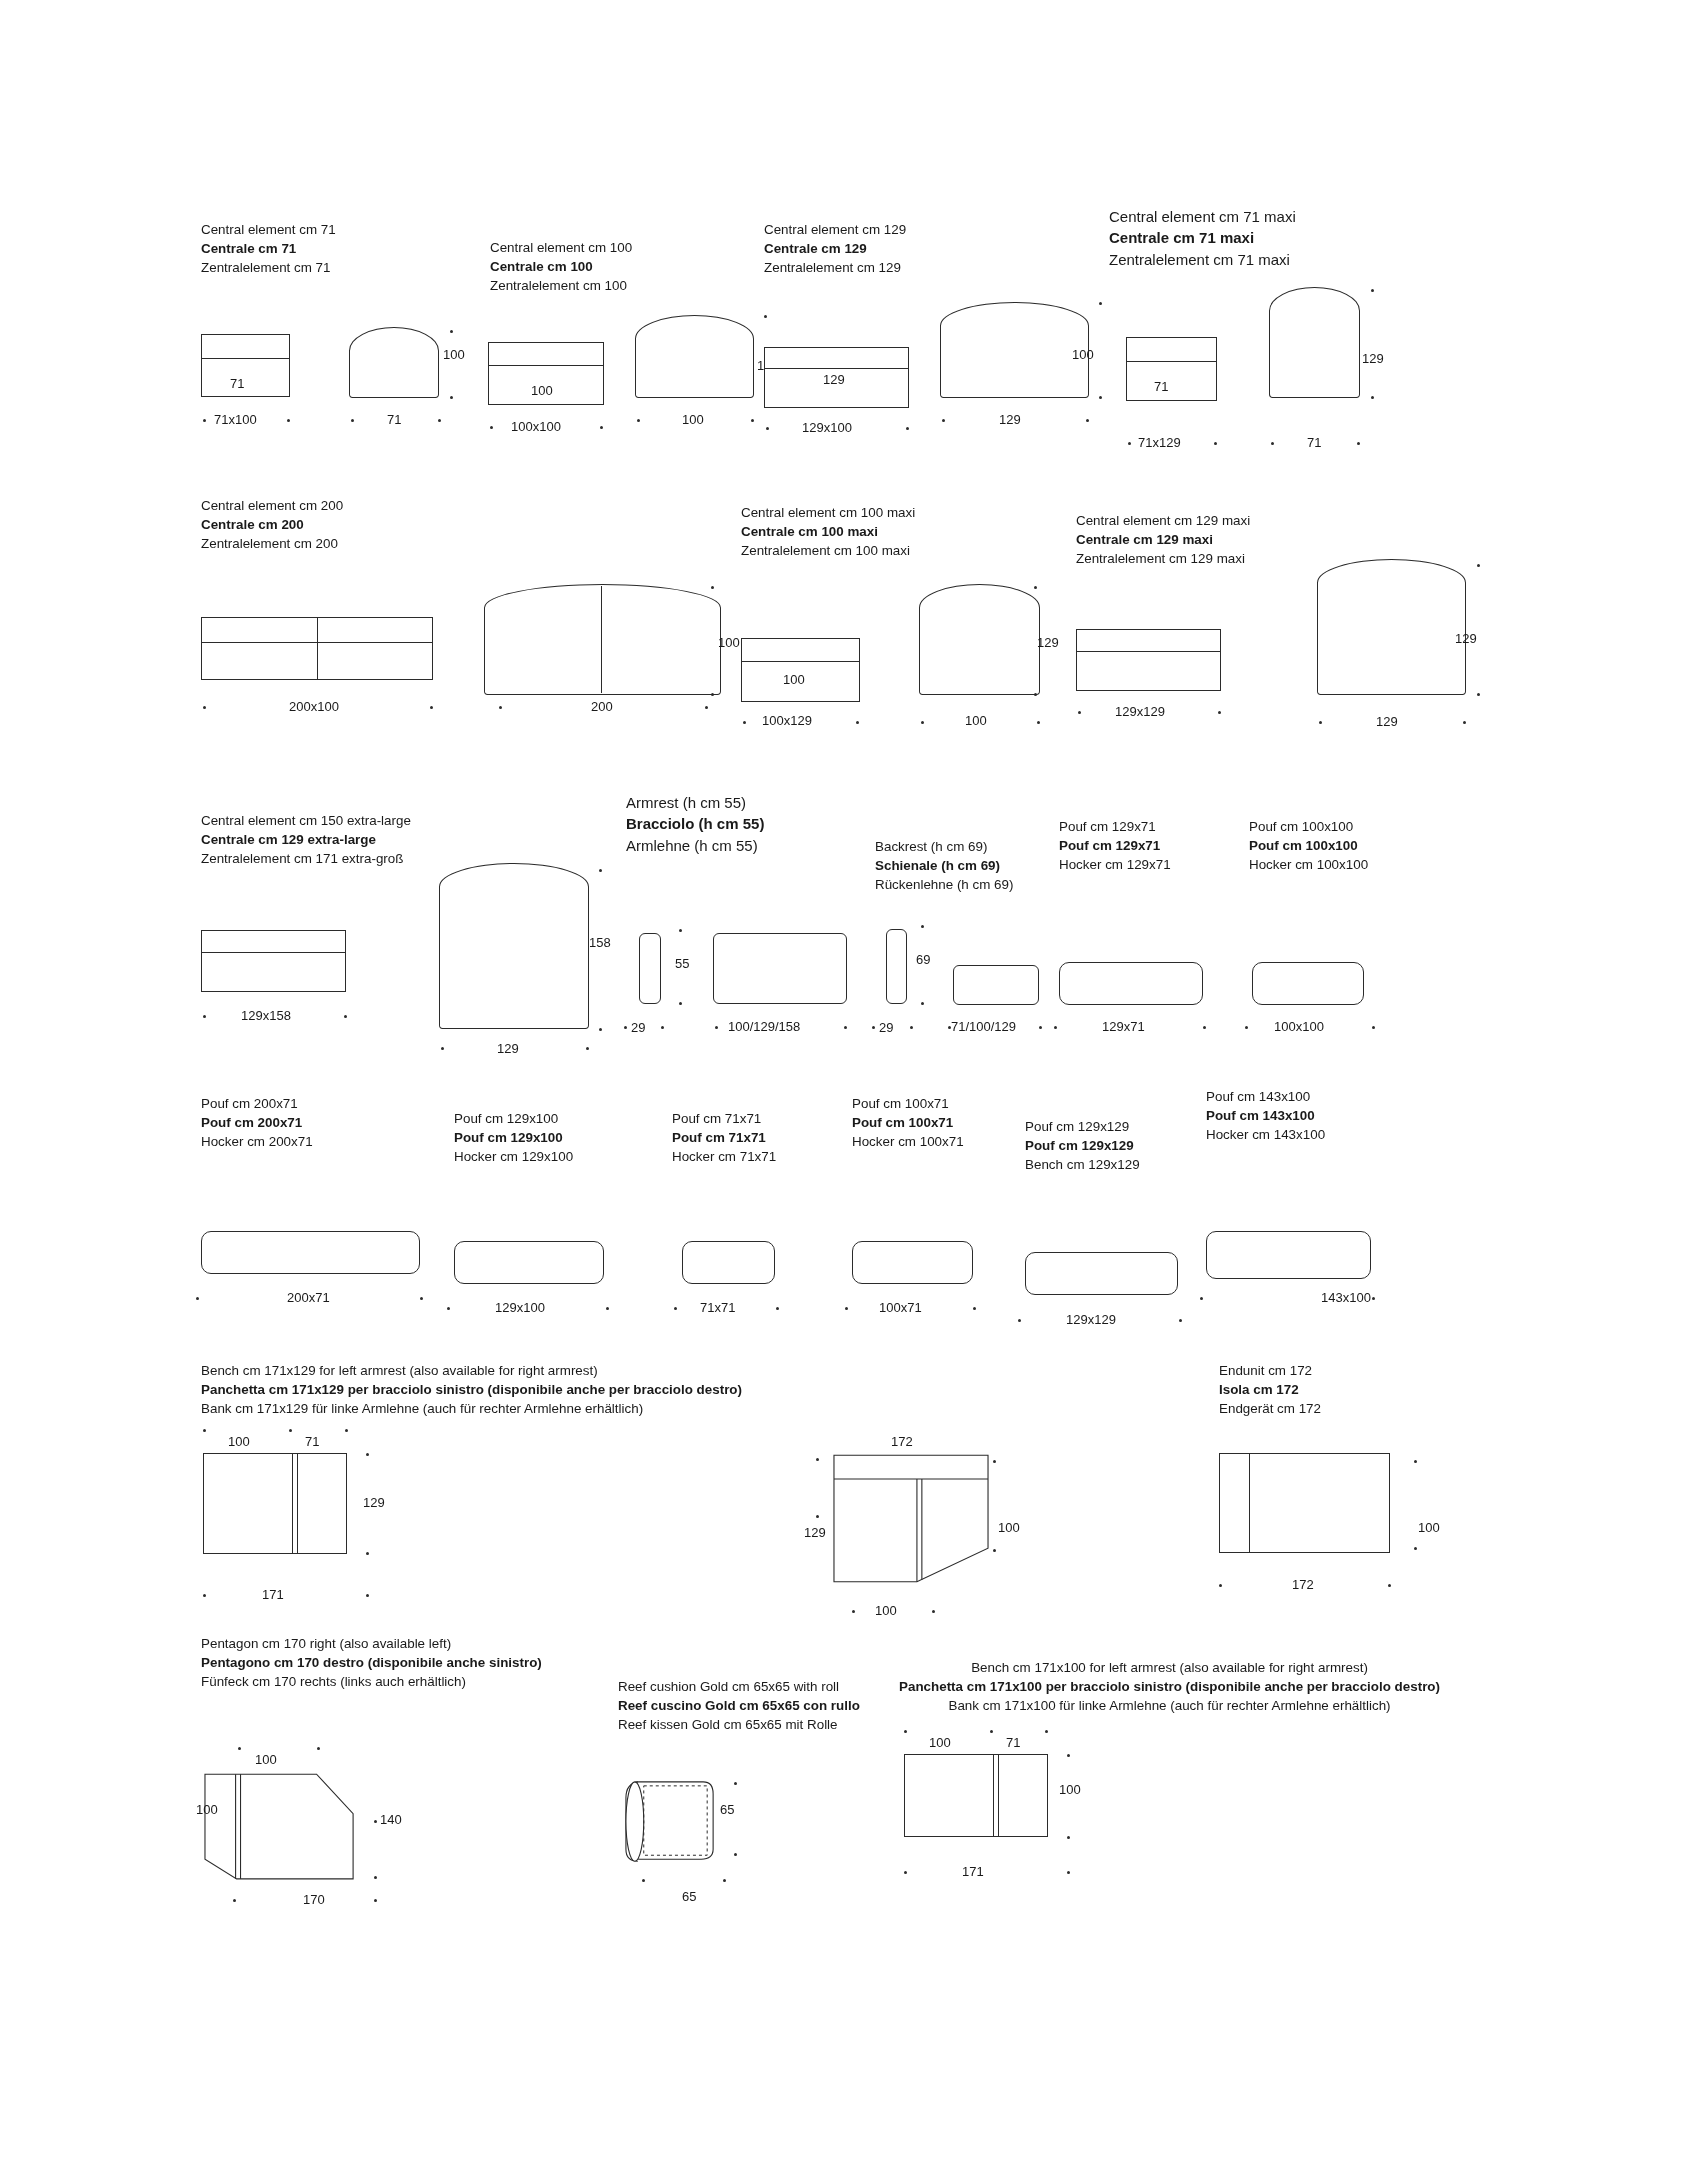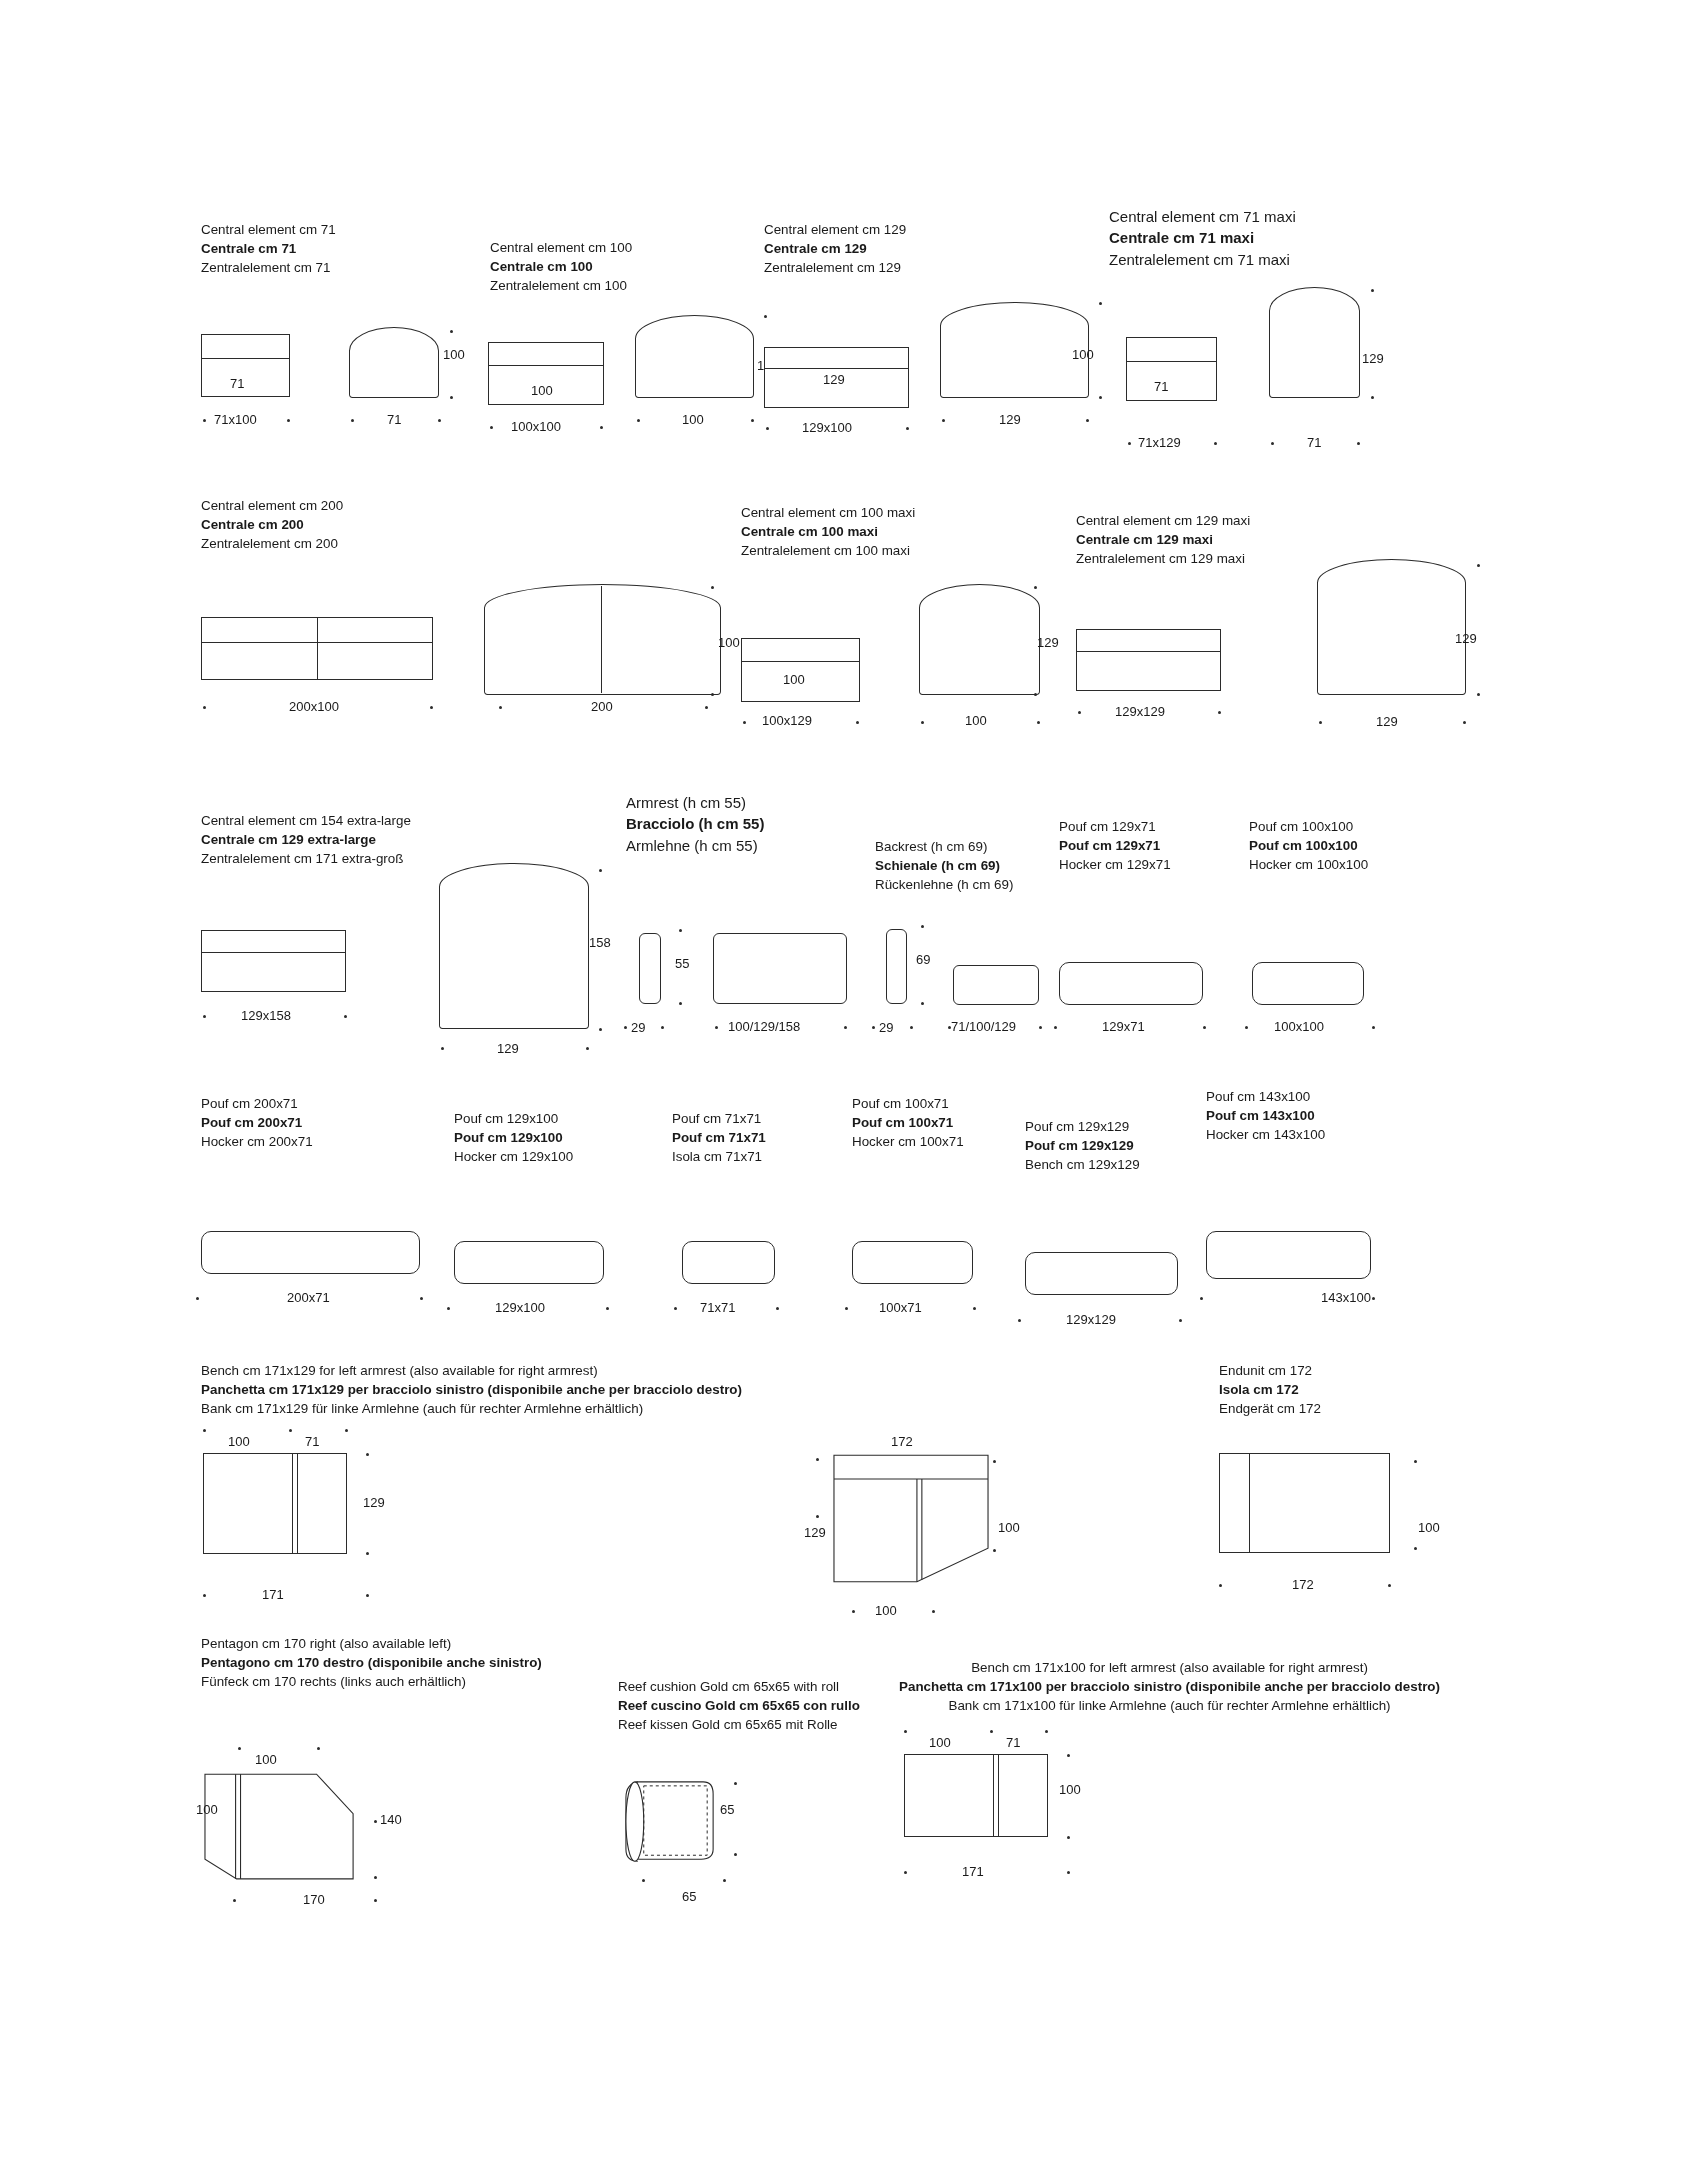--- a/index.html
+++ b/index.html
@@ -169,21 +169,21 @@
   <div class="dim" style="left:1037px;top:635px;">129</div>
   <div class="curveTop" style="left:1317px;top:559px;width:149px;height:136px;"></div>
   <div class="dot" style="left:1477px;top:564px;"></div>
   <div class="dot" style="left:1477px;top:693px;"></div>
   <div class="dim" style="left:1455px;top:631px;">129</div>
   <div class="dot" style="left:1319px;top:721px;"></div>
   <div class="dot" style="left:1463px;top:721px;"></div>
   <div class="dim" style="left:1376px;top:714px;">129</div>
 
   <div class="cap" style="left:201px;top:811px;">
-    <div class="l1">Central element cm 154 extra-large</div>
+    <div class="l1">Central element cm 150 extra-large</div>
     <div class="l2">Centrale cm 129 extra-large</div>
     <div class="l3">Zentralelement cm 171 extra-groß</div>
   </div>
   <div class="shape" style="left:201px;top:930px;width:145px;height:62px;"></div>
   <div class="hline" style="left:201px;top:952px;width:145px;"></div>
   <div class="dot" style="left:203px;top:1015px;"></div>
   <div class="dot" style="left:344px;top:1015px;"></div>
   <div class="dim" style="left:241px;top:1008px;">129x158</div>
   <div class="curveTop" style="left:439px;top:863px;width:150px;height:166px;"></div>
   <div class="dot" style="left:599px;top:869px;"></div>
@@ -263,21 +263,21 @@
     <div class="l3">Hocker cm 129x100</div>
   </div>
   <div class="softbox" style="left:454px;top:1241px;width:150px;height:43px;"></div>
   <div class="dot" style="left:447px;top:1307px;"></div>
   <div class="dot" style="left:606px;top:1307px;"></div>
   <div class="dim" style="left:495px;top:1300px;">129x100</div>
 
   <div class="cap" style="left:672px;top:1109px;">
     <div class="l1">Pouf cm 71x71</div>
     <div class="l2">Pouf cm 71x71</div>
-    <div class="l3">Isola cm 71x71</div>
+    <div class="l3">Hocker cm 71x71</div>
   </div>
   <div class="softbox" style="left:682px;top:1241px;width:93px;height:43px;"></div>
   <div class="dot" style="left:674px;top:1307px;"></div>
   <div class="dot" style="left:776px;top:1307px;"></div>
   <div class="dim" style="left:700px;top:1300px;">71x71</div>
 
   <div class="cap" style="left:852px;top:1094px;">
     <div class="l1">Pouf cm 100x71</div>
     <div class="l2">Pouf cm 100x71</div>
     <div class="l3">Hocker cm 100x71</div>

